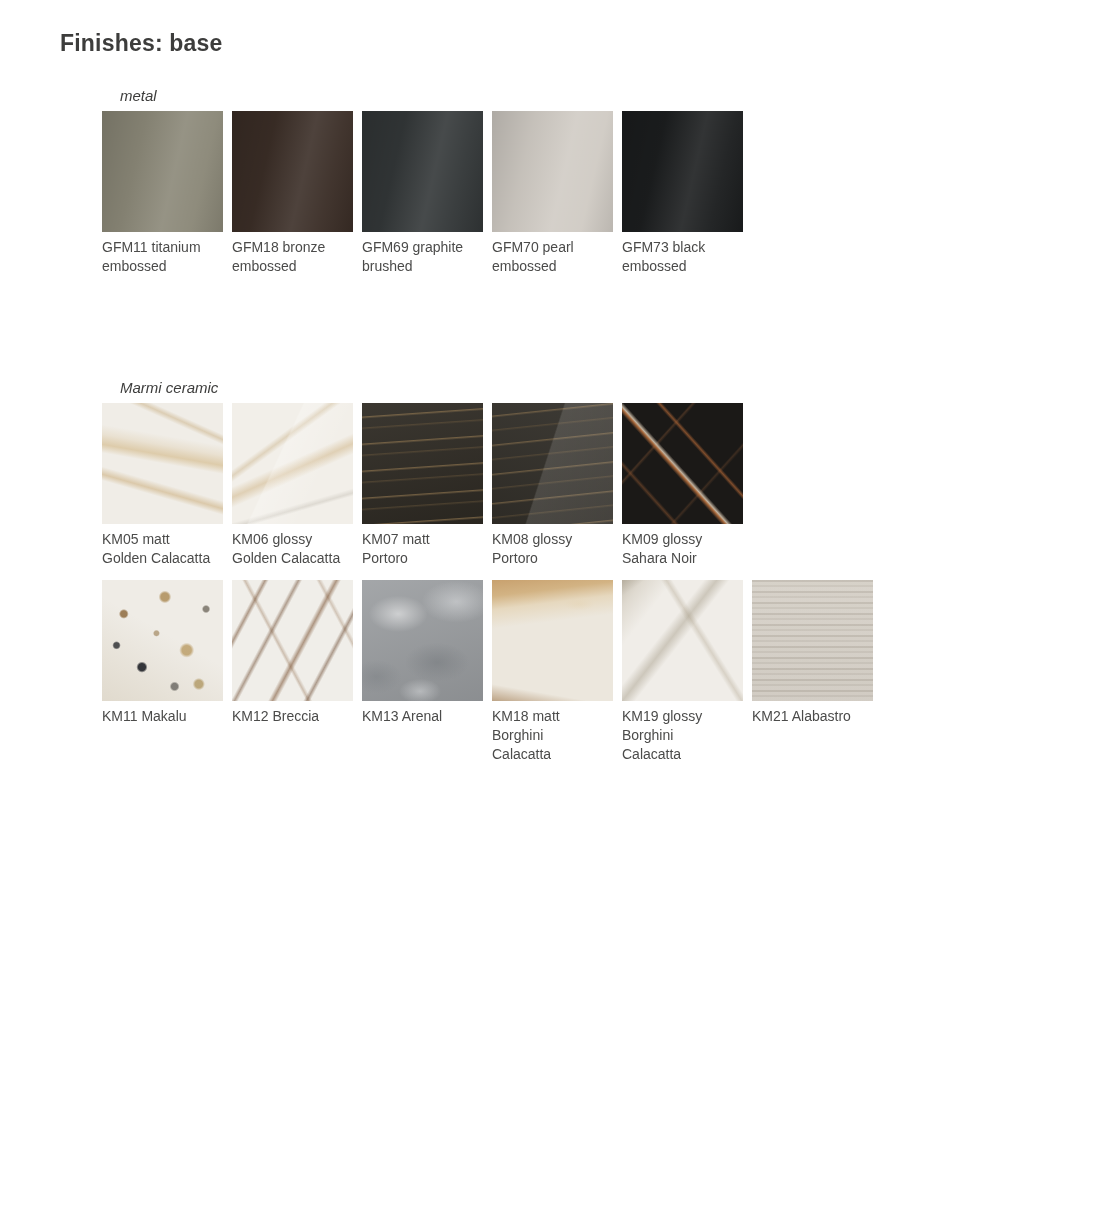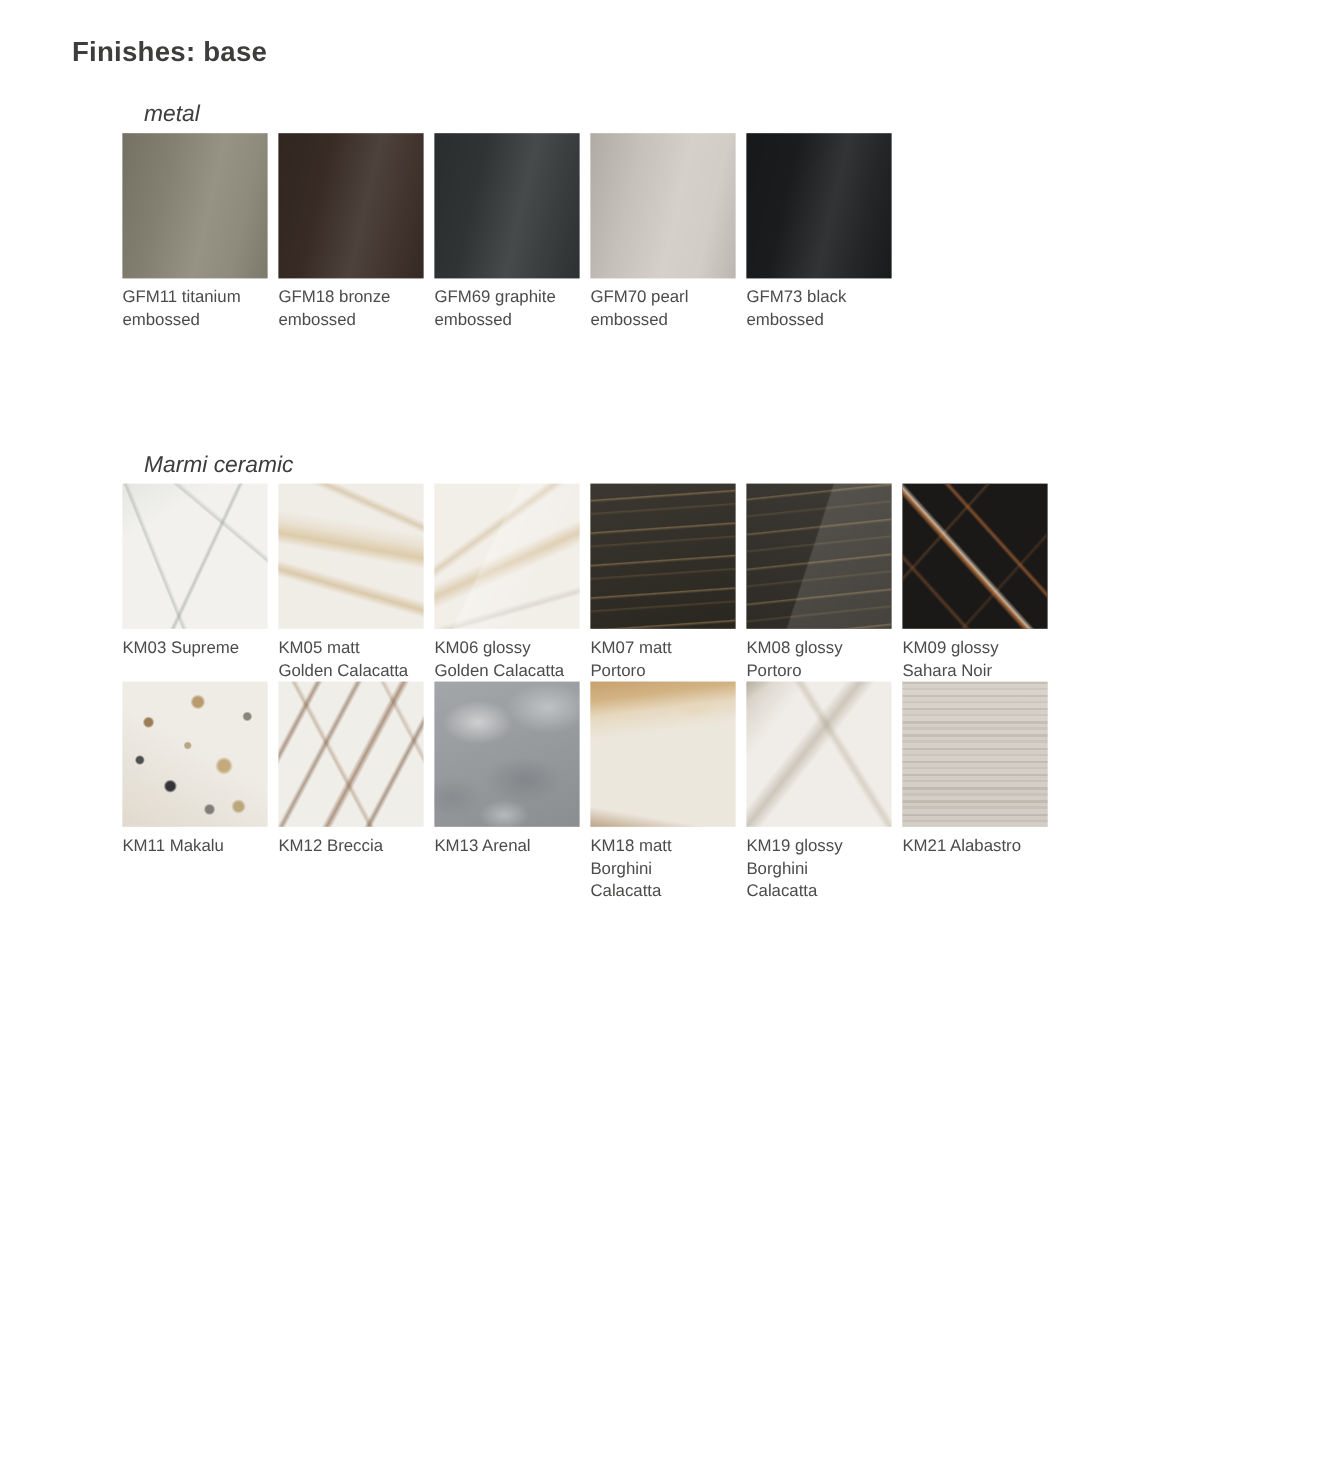--- a/index.html
+++ b/index.html
@@ -17,33 +17,33 @@
     font-size: 23px;
     font-weight: 700;
     line-height: 26px;
     color: #3d3d3c;
     letter-spacing: 0.2px;
   }
   .section + .section { margin-top: 102px; }
 
   .group-label {
     margin: 30px 0 5px 60px;
-    font-size: 19px;
+    font-size: 15px;
     line-height: 20px;
     font-style: italic;
     color: #3d3d3c;
   }
 
   .row {
     display: flex;
     align-items: flex-start;
     gap: 9px;
     margin-left: 42px;
   }
-  .group .row + .row { }
+  .group .row + .row { margin-top: 12px; }
 
   .cell { width: 121px; margin: 0; }
   .swatch {
     width: 121px;
     height: 121px;
     background-color: #ccc;
     background-repeat: no-repeat;
     background-size: cover;
   }
   .cap {
@@ -197,45 +197,41 @@
 embossed</figcaption>
         </figure>
         <figure class="cell">
           <div class="swatch tx-metal" style="background-color: rgb(58, 45, 38);"></div>
           <figcaption class="cap">GFM18 bronze
 embossed</figcaption>
         </figure>
         <figure class="cell">
           <div class="swatch tx-metal" style="background-color: rgb(50, 54, 55);"></div>
           <figcaption class="cap">GFM69 graphite
-embossed</figcaption>
+brushed</figcaption>
         </figure>
         <figure class="cell">
           <div class="swatch tx-metal" style="background-color: rgb(208, 203, 196);"></div>
           <figcaption class="cap">GFM70 pearl
 embossed</figcaption>
         </figure>
         <figure class="cell">
           <div class="swatch tx-metal" style="background-color: rgb(27, 29, 30);"></div>
           <figcaption class="cap">GFM73 black
 embossed</figcaption>
         </figure>
       </div>
     </div>
   </section>
 
   <section class="section">
     <div class="group">
       <div class="group-label">Marmi ceramic</div>
       <div class="row">
         <figure class="cell">
-          <div class="swatch tx-km03" style="background-color: rgb(242, 241, 238);"></div>
-          <figcaption class="cap">KM03 Supreme</figcaption>
-        </figure>
-        <figure class="cell">
           <div class="swatch tx-km05" style="background-color: rgb(240, 237, 231);"></div>
           <figcaption class="cap">KM05 matt
 Golden Calacatta</figcaption>
         </figure>
         <figure class="cell">
           <div class="swatch tx-km06" style="background-color: rgb(242, 239, 233);"></div>
           <figcaption class="cap">KM06 glossy
 Golden Calacatta</figcaption>
         </figure>
         <figure class="cell">

